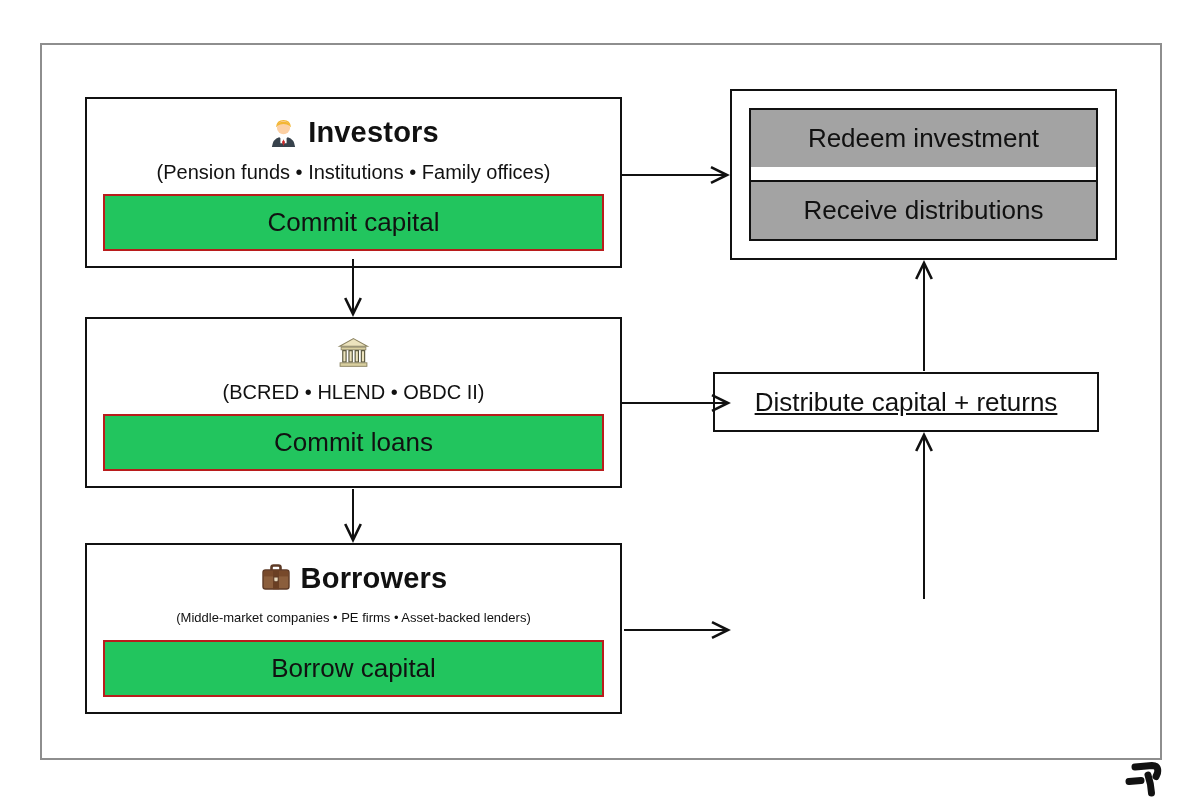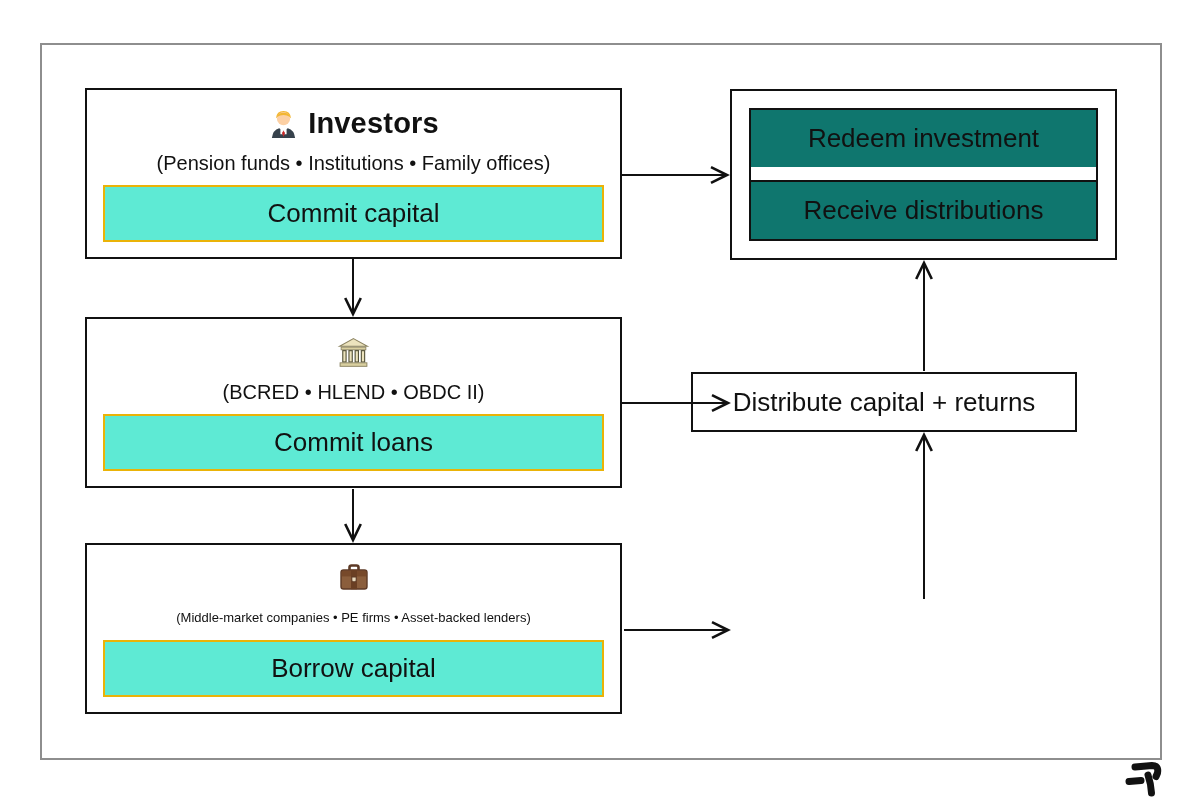--- a/index.html
+++ b/index.html
@@ -44,27 +44,27 @@
   .node-subtitle {
     margin-top: 7px;
     font-size: 20px;
     line-height: 26px;
   }
   .node-subtitle.subtitle-sm { font-size: 13px; }
   .node-action {
     position: absolute;
     left: 16px; right: 16px; bottom: 15px;
     height: 57px;
-    border: 2px solid #eab308;
+    border: 2px solid #b91c1c;
     box-sizing: border-box;
     display: flex;
     align-items: center;
     justify-content: center;
     font-size: 26px;
-    background: #5eead4;
+    background: #22c55e;
   }
   .outcome-outer {
     position: absolute;
     left: 730px; top: 89px;
     width: 387px; height: 171px;
     border: 2px solid #111111;
     box-sizing: border-box;
     background: #ffffff;
   }
   .outcome-stack {
@@ -73,34 +73,35 @@
     border: 2px solid #111111;
     display: flex;
     flex-direction: column;
   }
   .outcome-row {
     flex: 1;
     display: flex;
     align-items: center;
     justify-content: center;
     font-size: 26px;
-    background: #0f766e;
+    background: #a3a3a3;
   }
   .outcome-row.second { border-top: 2px solid #111111; margin-top: 13px; }
   .flow-box {
     position: absolute;
-    left: 691px;
+    left: 713px;
     width: 386px;
     border: 2px solid #111111;
     box-sizing: border-box;
     display: flex;
     align-items: center;
     justify-content: center;
     font-size: 26px;
     background: #ffffff;
+    text-decoration: underline;
   }
   .flow-box.distribute { top: 372px; height: 60px; }
   .flow-box.repay { top: 600px; height: 97px; }
   svg.arrows {
     position: absolute;
     left: 0; top: 0;
     width: 1200px; height: 805px;
     pointer-events: none;
   }
   svg.signature {
@@ -109,21 +110,21 @@
   }
   .icon { flex: 0 0 auto; }
 </style>
 </head>
 <body>
 
 <div class="canvas">
 
   <div class="frame"></div>
 
-  <div class="node" style="top:88px">
+  <div class="node" style="top:97px">
     <div class="node-title">
       <svg class="icon" width="31" height="33" viewBox="0 0 32 32">
         <path d="M8.3,10.5 Q8.8,3 16,3 Q23.2,3 23.7,10.5 Q20,7 16,7 Q12,7 8.3,10.5 Z" fill="#f2b632"></path>
         <circle cx="16" cy="11" r="6.8" fill="#fcd0a4"></circle>
         <path d="M9.2,9.2 Q10.5,5 16,5 Q21.5,5 22.8,9.2 Q19.5,7.2 16,7.2 Q12.5,7.2 9.2,9.2 Z" fill="#f2b632"></path>
         <path d="M4,31 Q5,22.5 11.5,20.8 L16,23.5 L20.5,20.8 Q27,22.5 28,31 Z" fill="#37424c"></path>
         <path d="M12.8,19.5 L16,23.5 L19.2,19.5 L19.2,27 L12.8,27 Z" fill="#ffffff"></path>
         <path d="M16,23.5 L17.6,25.7 L16,30 L14.4,25.7 Z" fill="#c62828"></path>
       </svg>
       <span>Investors</span>
@@ -150,20 +151,21 @@
 
   <div class="node" style="top:543px">
     <div class="node-title">
       <svg class="icon" width="32" height="32" viewBox="0 0 32 32">
         <rect x="11.5" y="3.5" width="9" height="7" rx="2" fill="none" stroke="#5d3a26" stroke-width="2.6"></rect>
         <rect x="3" y="8" width="26" height="19" rx="2.6" fill="#8b5e3c" stroke="#5d3a26" stroke-width="1.4"></rect>
         <rect x="3.8" y="8.8" width="24.4" height="5.6" fill="#77492a"></rect>
         <rect x="13" y="7.8" width="6" height="19.4" fill="#6a3f23"></rect>
         <path d="M13.8,15 L18.2,15 L18.2,19 Q16,21 13.8,19 Z" fill="#e8d9bd" stroke="#5d3a26" stroke-width="1"></path>
       </svg>
+      <span>Borrowers</span>
     </div>
     <div class="node-subtitle subtitle-sm">(Middle-market companies • PE firms • Asset-backed lenders)</div>
     <div class="node-action">Borrow capital</div>
   </div>
 
   <div class="outcome-outer">
     <div class="outcome-stack">
       <div class="outcome-row">Redeem investment</div>
       <div class="outcome-row second">Receive distributions</div>
     </div>

